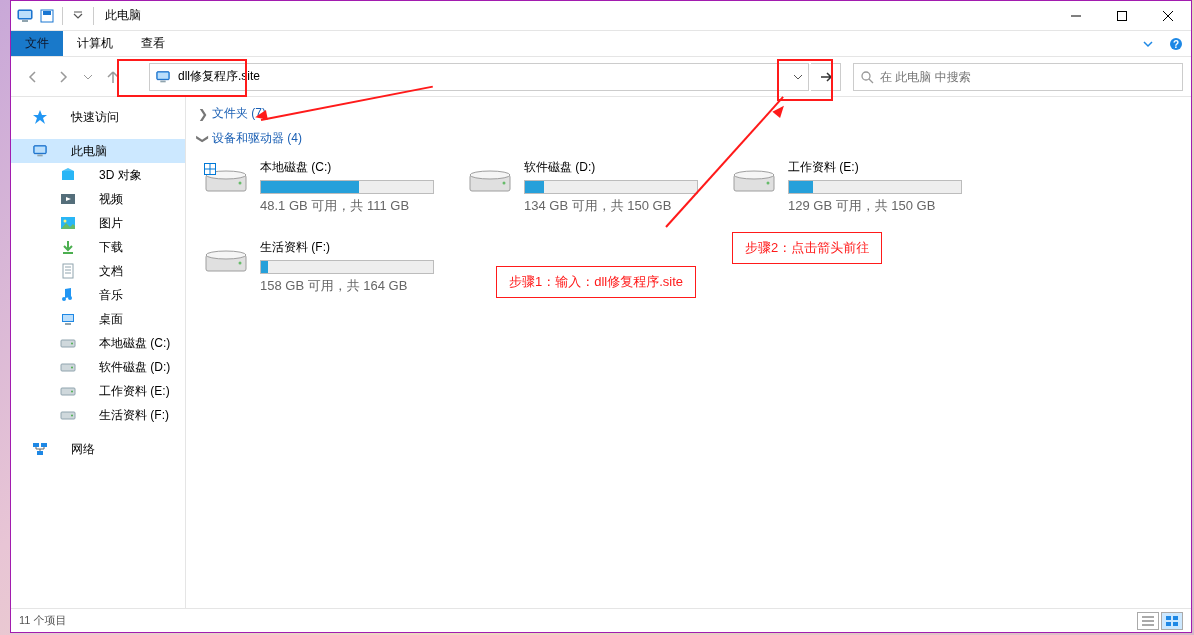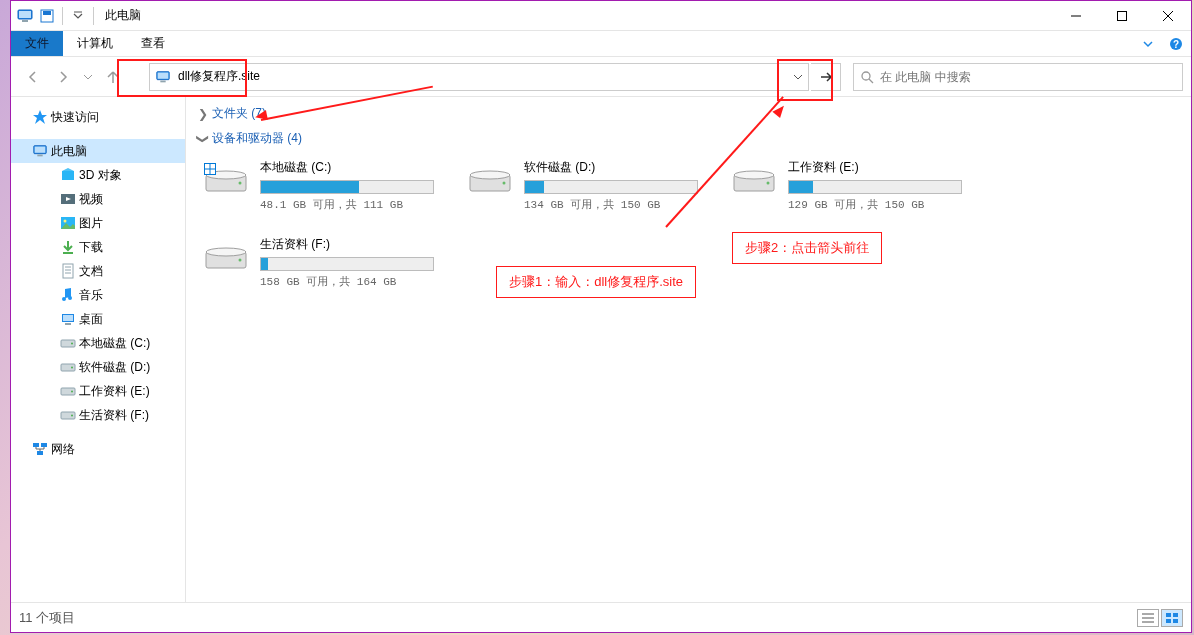--- a/index.html
+++ b/index.html
@@ -25,39 +25,39 @@
 .address-icon { width: 22px; height: 22px; display: flex; align-items: center; justify-content: center; margin-left: 2px; }
 .address-input { flex: 1; border: none; outline: none; font-size: 12px; padding: 0 4px; }
 .address-drop { width: 22px; height: 26px; display: flex; align-items: center; justify-content: center; cursor: pointer; border-left: 1px solid transparent; }
 .go-btn { width: 30px; height: 28px; display: flex; align-items: center; justify-content: center; cursor: pointer; border: 1px solid #ccc; border-left: none; }
 .search-wrap { flex: 1; height: 28px; border: 1px solid #ccc; display: flex; align-items: center; margin-left: 10px; }
 .search-icon { width: 26px; display: flex; align-items: center; justify-content: center; color: #888; }
 .search-input { flex: 1; border: none; outline: none; font-size: 12px; color: #4d7c0f; }
 
 .body { flex: 1; display: flex; overflow: hidden; }
 .sidebar { width: 175px; border-right: 1px solid #e5e5e5; padding: 8px 0; overflow-y: auto; }
-.side-item { height: 24px; display: flex; align-items: center; padding-left: 20px; font-size: 12px; cursor: pointer; gap: 2px; }
+.side-item { height: 24px; display: flex; align-items: center; padding-left: 20px; font-size: 12px; cursor: pointer; gap: 22px; }
 .side-item.sub { padding-left: 48px; }
 .side-item.active { background: #cce8ff; }
 .side-icon { width: 18px; height: 18px; display: flex; align-items: center; justify-content: center; flex-shrink: 0; }
 .side-group-gap { height: 10px; }
 
 .content { flex: 1; padding: 8px 12px; position: relative; overflow: hidden; }
 .group-header { font-size: 12px; color: #1a5fb4; display: flex; align-items: center; gap: 4px; cursor: pointer; margin-bottom: 8px; }
 .chevron { display: inline-block; width: 10px; color: #777; }
 .drives { display: flex; flex-wrap: wrap; gap: 16px 24px; }
 .drive { width: 240px; display: flex; gap: 10px; cursor: pointer; padding: 4px; }
 .drive-icon { width: 48px; height: 40px; display: flex; align-items: center; justify-content: center; }
 .drive-info { flex: 1; }
 .drive-name { font-size: 12px; margin-bottom: 4px; }
 .drive-bar { width: 100%; height: 14px; border: 1px solid #bcbcbc; background: #eee; position: relative; margin-bottom: 3px; }
 .drive-fill { height: 100%; background: #26a0da; }
-.drive-status { font-size: 11px; color: #666; font-family: Liberation Mono, monospace; }
-
-.statusbar { height: 30px; border-top: 1px solid #e5e5e5; display: flex; align-items: center; padding: 0 8px; font-size: 13px; color: #555; }
+.drive-status { font-size: 13px; color: #666; }
+
+.statusbar { height: 24px; border-top: 1px solid #e5e5e5; display: flex; align-items: center; padding: 0 8px; font-size: 11px; color: #555; }
 .statusbar-right { margin-left: auto; display: flex; gap: 2px; }
 .view-btn { width: 22px; height: 18px; border: 1px solid #aaa; display: flex; align-items: center; justify-content: center; cursor: pointer; }
 .view-btn.active { background: #cce8ff; }
 
 
 .annot-box { position: absolute; border: 2px solid #ff1a1a; pointer-events: none; z-index: 100; }
 .annot-label { position: absolute; border: 1px solid #ff1a1a; background: #fff; color: #ff1a1a; font-size: 13px; padding: 6px 12px; z-index: 101; pointer-events: none; }
 .annot-line { position: absolute; background: #ff1a1a; height: 2px; transform-origin: left center; z-index: 99; pointer-events: none; }
 .annot-arrow { position: absolute; width: 0; height: 0; border-style: solid; z-index: 99; pointer-events: none; }
 

